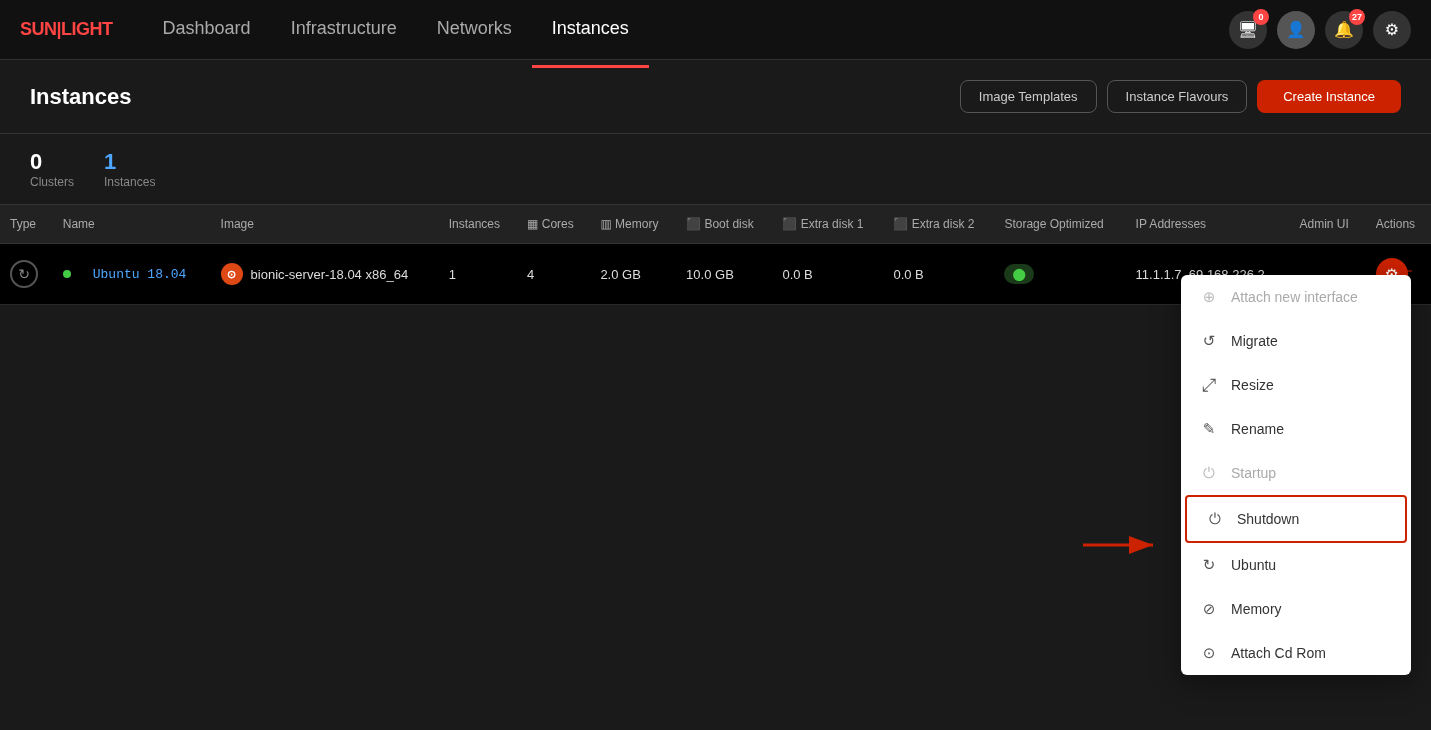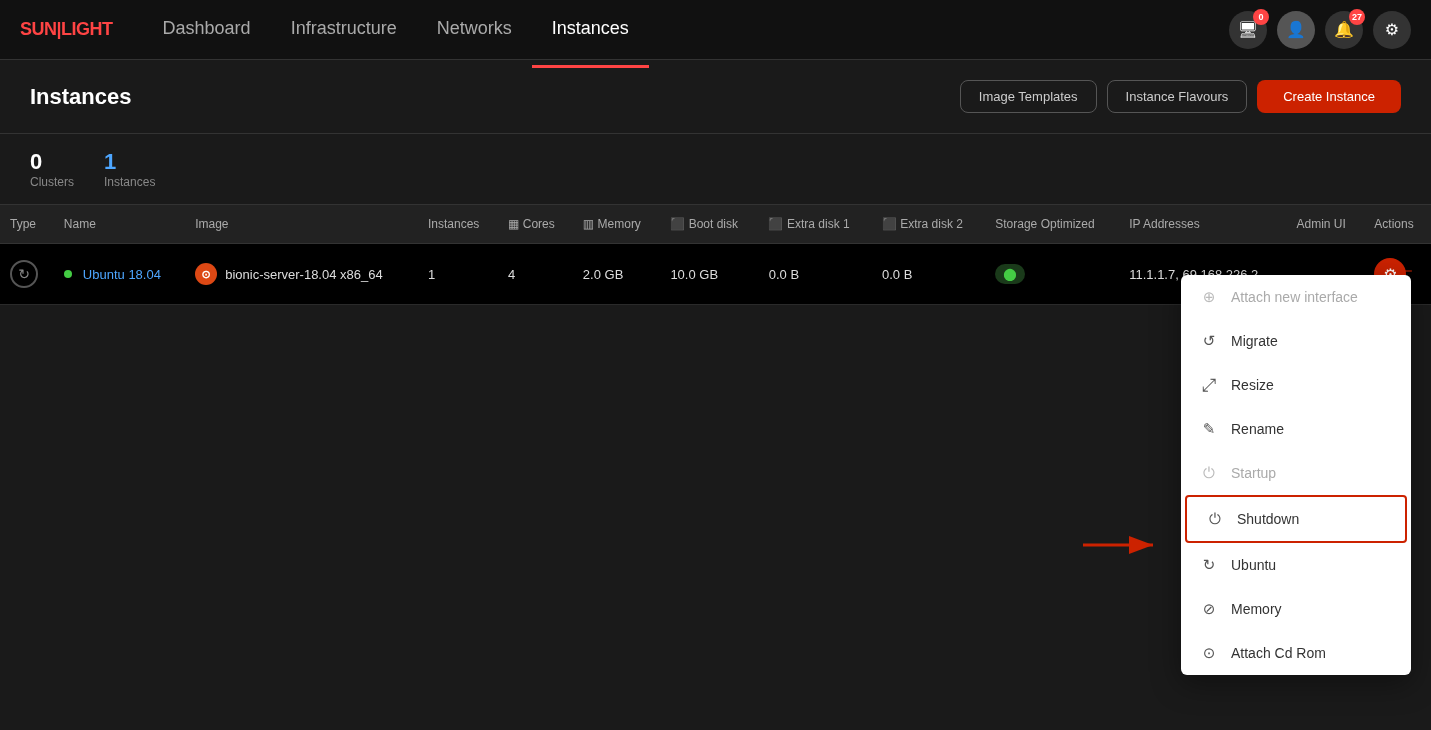--- a/index.html
+++ b/index.html
@@ -212,21 +212,21 @@
         <th>Admin UI</th>
         <th>Actions</th>
       </tr>
     </thead>
     <tbody>
       <tr class="table-row">
         <td>
           <div class="type-icon">↻</div>
         </td>
         <td>
-          <div style="display:flex;align-items:center;gap:11px;">
+          <div style="display:flex;align-items:center;gap:22px;font-family:Liberation Mono, monospace;">
             <span class="status-dot green"></span>
             <a class="instance-link">Ubuntu 18.04</a>
           </div>
         </td>
         <td>
           <div style="display:flex;align-items:center;gap:8px;">
             <div class="ubuntu-icon">⊙</div>
             <span>bionic-server-18.04 x86_64</span>
           </div>
         </td>

